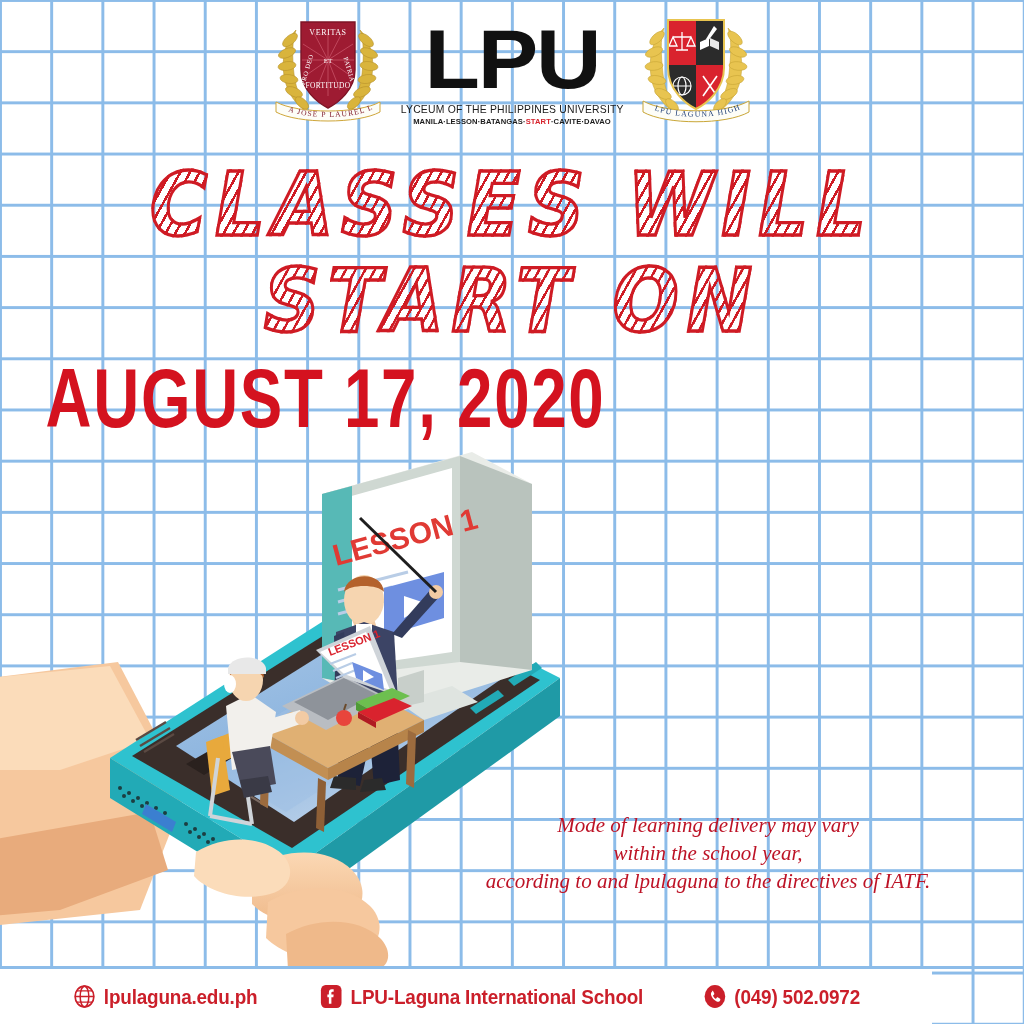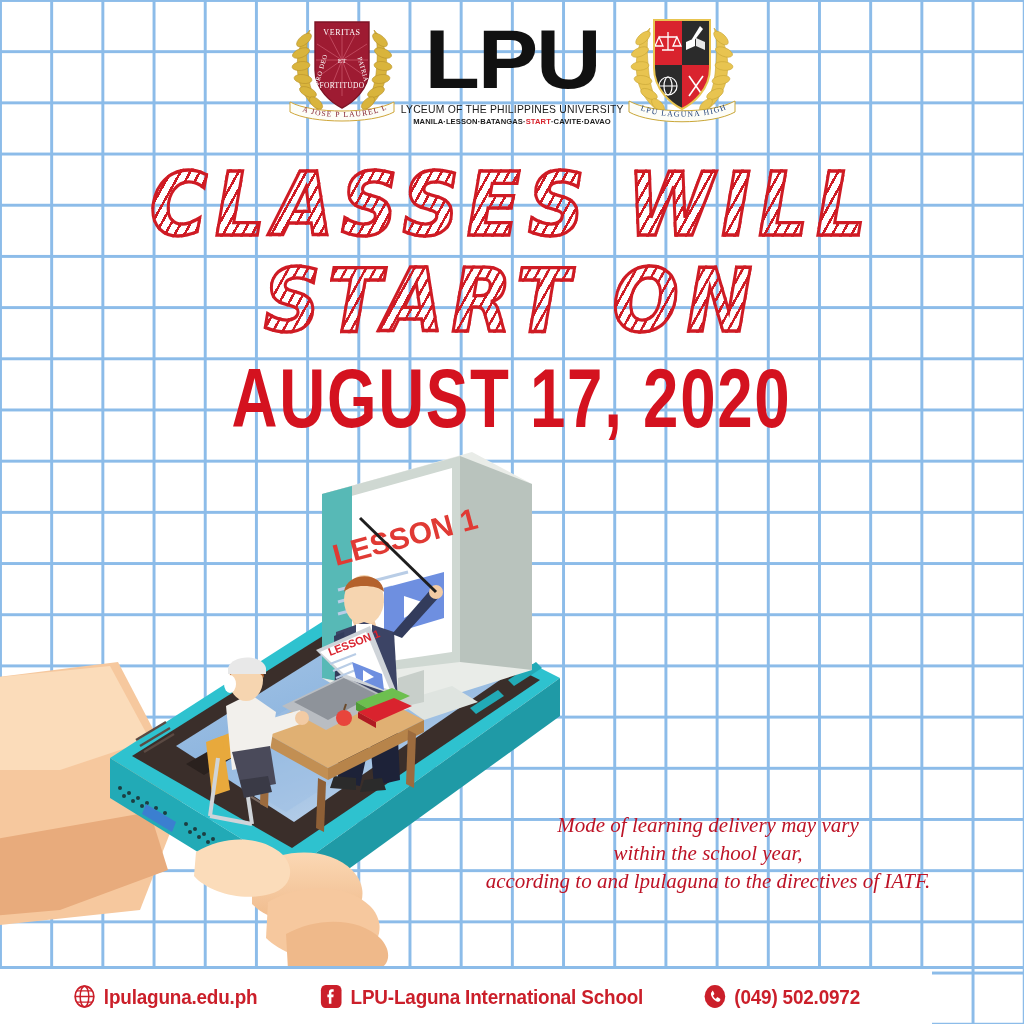--- a/index.html
+++ b/index.html
@@ -27,35 +27,35 @@
   
   .logo-bar {
     position: absolute;
     top: 8px;
     left: 0;
     width: 1024px;
     height: 130px;
     display: flex;
     align-items: flex-start;
     justify-content: center;
-    gap: 4px;
+    gap: 12px;
   }
 
   .seal {
     position: relative;
     width: 120px;
     height: 122px;
     flex: 0 0 auto;
   }
   .seal svg { display: block; }
 
   .wordmark {
     position: relative;
     width: 200px;
-    margin: 0 6px;
+    margin: 0 12px;
     display: flex;
     flex-direction: column;
     align-items: center;
   }
   .wordmark .lpu {
     font-family: "Liberation Sans", sans-serif;
     font-weight: 700;
     font-size: 84px;
     line-height: 0.95;
     letter-spacing: -2px;
@@ -109,21 +109,21 @@
     -webkit-background-clip: text;
     background-clip: text;
     transform: scaleY(1.12);
   }
 
   .date-line {
     position: absolute;
     top: 362px;
     left: 0;
     width: 1024px;
-    text-align: center;
+    text-align: left;
   }
   .date-text {
     display: inline-block;
     font-family: "Liberation Sans", sans-serif;
     font-weight: 700;
     font-size: 74px;
     line-height: 1;
     letter-spacing: 2px;
     color: #d4121f;
     transform: scaleX(0.86) scaleY(1.12);

